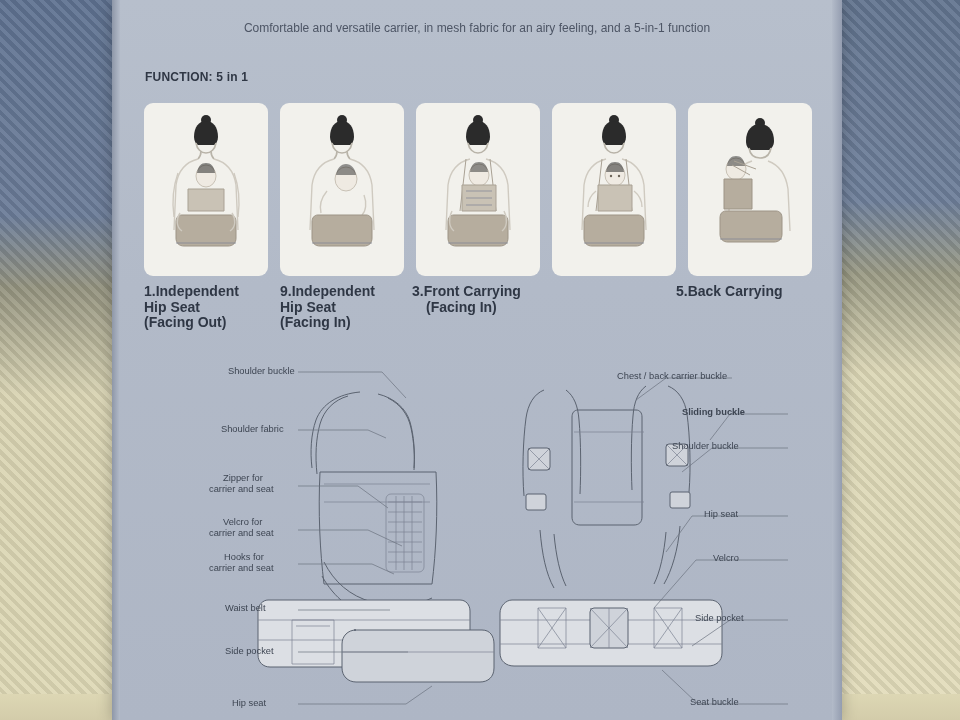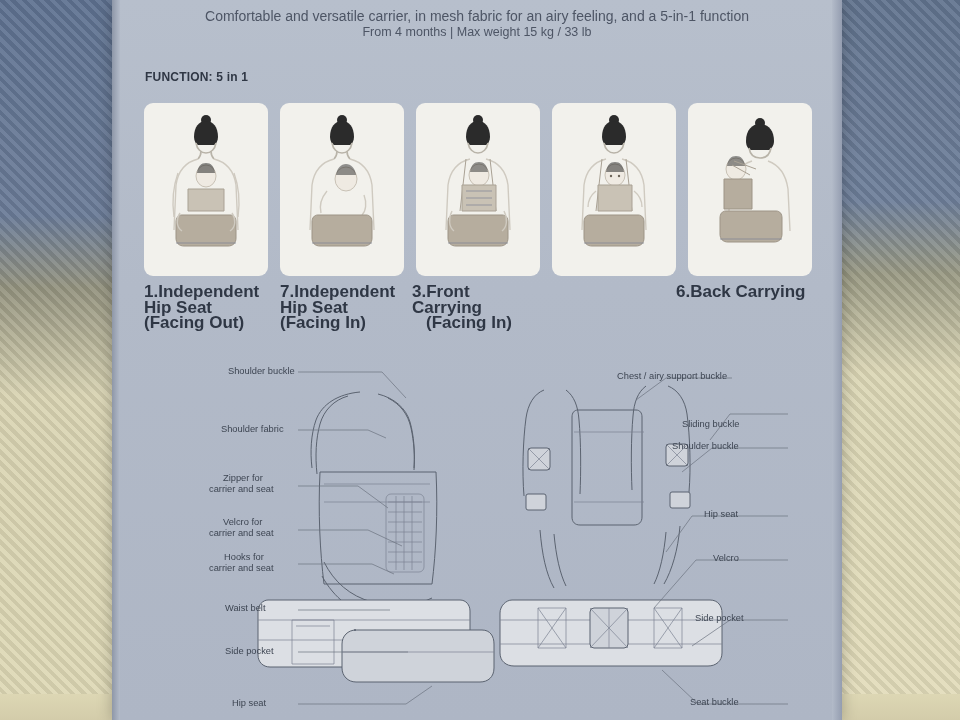--- a/index.html
+++ b/index.html
@@ -36,29 +36,29 @@
   .card{position:absolute;left:112px;top:0;width:730px;height:720px;
         background:#b3bbc9;
         box-shadow:0 0 14px rgba(0,0,0,.25);}
   .card-inner{position:absolute;inset:0;
         background:linear-gradient(180deg,#b7bfcc 0%,#b2bac8 40%,#aeb6c5 100%);}
   .card-edge-l{position:absolute;left:0;top:0;width:8px;height:720px;background:linear-gradient(90deg,#8e97a8,#b3bbc9);}
   .card-edge-r{position:absolute;right:0;top:0;width:10px;height:720px;background:linear-gradient(270deg,#949db0,#b3bbc9);}
 
   
   .hdr{position:absolute;left:0;top:0;width:730px;text-align:center;color:#4d5565;}
-  .hdr .l1{font-size:14px;line-height:16px;padding-top:8px;}
+  .hdr .l1{font-size:12px;line-height:16px;padding-top:0px;margin-top:20px;}
   .hdr .l2{font-size:12.5px;line-height:17px;}
 
   .func-title{position:absolute;left:33px;top:70px;font-size:12px;font-weight:bold;color:#2f3745;letter-spacing:.2px;}
 
   
   .tiles{position:absolute;left:32px;top:103px;display:flex;gap:12px;}
   .tile{width:124px;height:173px;background:#f2f1ec;border-radius:9px;position:relative;overflow:hidden;}
-  .cap{position:absolute;top:284px;font-size:17px;font-weight:bold;color:#2f3745;line-height:15.5px;}
+  .cap{position:absolute;top:284px;font-size:14px;font-weight:bold;color:#2f3745;line-height:15.5px;}
   .cap.c1{left:32px;width:126px;}
   .cap.c2{left:168px;width:126px;}
   .cap.c3{left:300px;width:132px;}
   .cap.c4{left:432px;width:134px;}
   .cap.c5{left:564px;width:140px;}
 
   
   .diagram{position:absolute;left:0;top:352px;width:730px;height:368px;}
   .lbl{position:absolute;font-size:9.3px;color:#3d4552;white-space:nowrap;}
 
@@ -87,21 +87,20 @@
   <div class="bg-right"></div>
   <div class="bg-bottom"></div>
 
   <div class="card">
     <div class="card-inner"></div>
     <div class="card-edge-l"></div>
     <div class="card-edge-r"></div>
 
     <div class="hdr">
       <div class="l1">Comfortable and versatile carrier, in mesh fabric for an airy feeling, and a 5-in-1 function</div>
-      <div class="l2">From 4 months | Max weight 15 kg / 33 lb</div>
     </div>
 
     <div class="func-title">FUNCTION: 5 in 1</div>
 
     <div class="tiles">
 
       <div class="tile">
         <svg width="124" height="173" viewBox="0 0 124 173">
           <ellipse class="hair" cx="62" cy="17" rx="5" ry="5"></ellipse>
           <path class="hair" d="M50 34c0-10 5-16 12-16s12 6 12 16c0 4-2 7-4 8H54c-2-1-4-4-4-8z"></path>
@@ -183,30 +182,30 @@
         </svg>
       </div>
     </div>
 
     <div class="cap c1">
       <div>1.Independent</div>
       <div>Hip Seat</div>
       <div>(Facing Out)</div>
     </div>
     <div class="cap c2">
-      <div>7.Independent</div>
+      <div>9.Independent</div>
       <div>Hip Seat</div>
       <div>(Facing In)</div>
     </div>
     <div class="cap c3">
       <div>3.Front Carrying</div>
       <div style="padding-left:14px">(Facing In)</div>
     </div>
     <div class="cap c5">
-      <div>6.Back Carrying</div>
+      <div>5.Back Carrying</div>
     </div>
 
     <div class="diagram">
 
       <svg width="360" height="368" viewBox="0 0 360 368" style="position:absolute;left:60px;top:0;">
 
         <path class="stroke" d="M188 40c-22 2-38 12-44 28-5 14-6 32-4 48"></path>
         <path class="stroke" d="M206 42c16 4 28 14 32 28 4 14 5 30 4 46"></path>
         <path class="stroke" d="M176 44c-14 4-24 14-28 28-4 14-5 32-3 50"></path>
         <path class="stroke" d="M216 46c12 6 20 16 23 30 3 14 4 28 3 42"></path>
@@ -286,22 +285,22 @@
       <div class="lbl" style="left:111px;top:121px;">Zipper for</div>
       <div class="lbl" style="left:97px;top:132px;">carrier and seat</div>
       <div class="lbl" style="left:111px;top:165px;text-align:right;">Velcro for</div>
       <div class="lbl" style="left:97px;top:176px;">carrier and seat</div>
       <div class="lbl" style="left:112px;top:200px;">Hooks for</div>
       <div class="lbl" style="left:97px;top:211px;">carrier and seat</div>
       <div class="lbl" style="left:113px;top:251px;text-align:right;">Waist belt</div>
       <div class="lbl" style="left:113px;top:294px;">Side pocket</div>
       <div class="lbl" style="left:120px;top:346px;">Hip seat</div>
 
-      <div class="lbl" style="left:505px;top:19px;">Chest / airy support buckle</div>
-      <div class="lbl" style="left:570px;top:67px;">Sliding buckle</div>
+      <div class="lbl" style="left:505px;top:19px;">Chest / back carrier buckle</div>
+      <div class="lbl" style="left:570px;top:55px;font-weight:bold;">Sliding buckle</div>
       <div class="lbl" style="left:560px;top:89px;">Shoulder buckle</div>
       <div class="lbl" style="left:592px;top:157px;">Hip seat</div>
       <div class="lbl" style="left:601px;top:201px;">Velcro</div>
       <div class="lbl" style="left:583px;top:261px;">Side pocket</div>
       <div class="lbl" style="left:578px;top:345px;">Seat buckle</div>
 
     </div>
   </div>
 </div>
 

